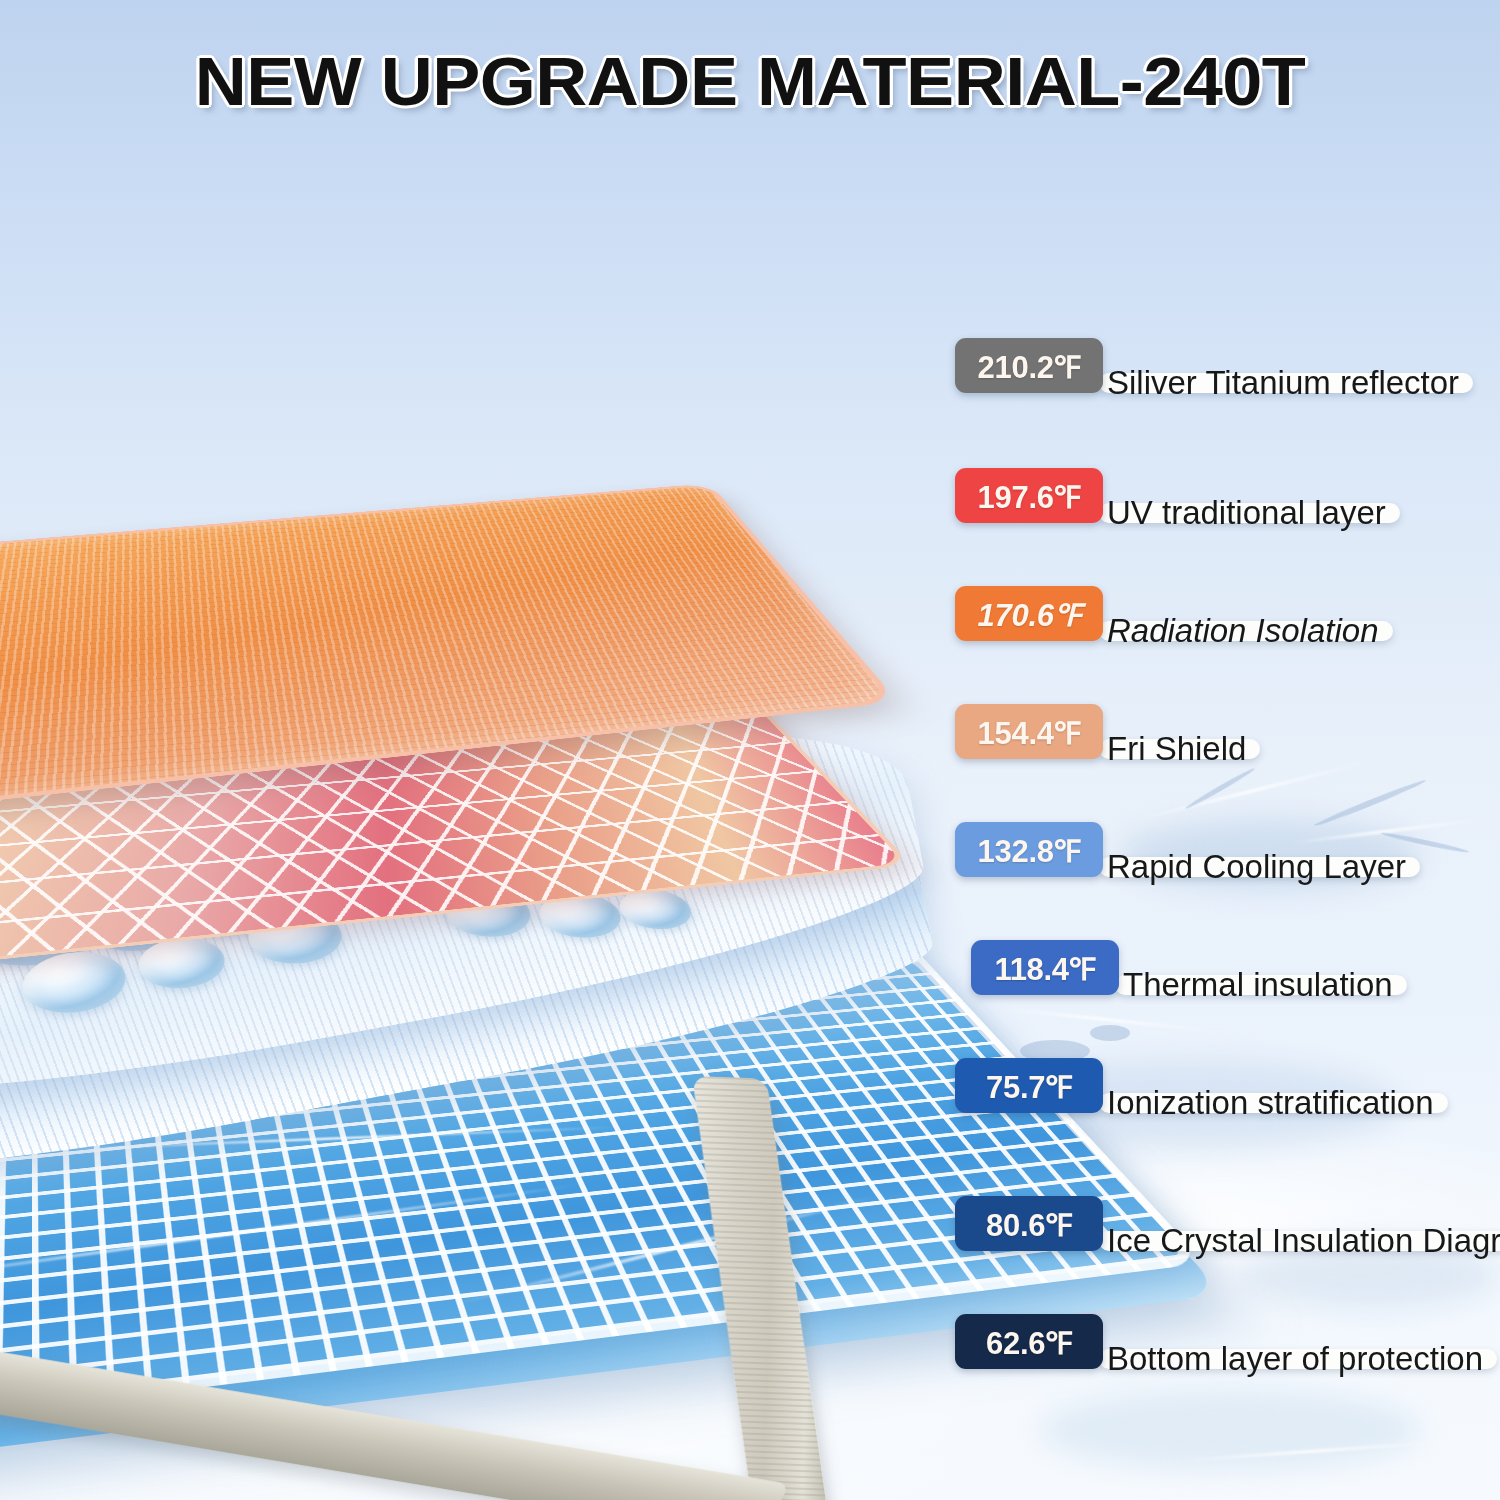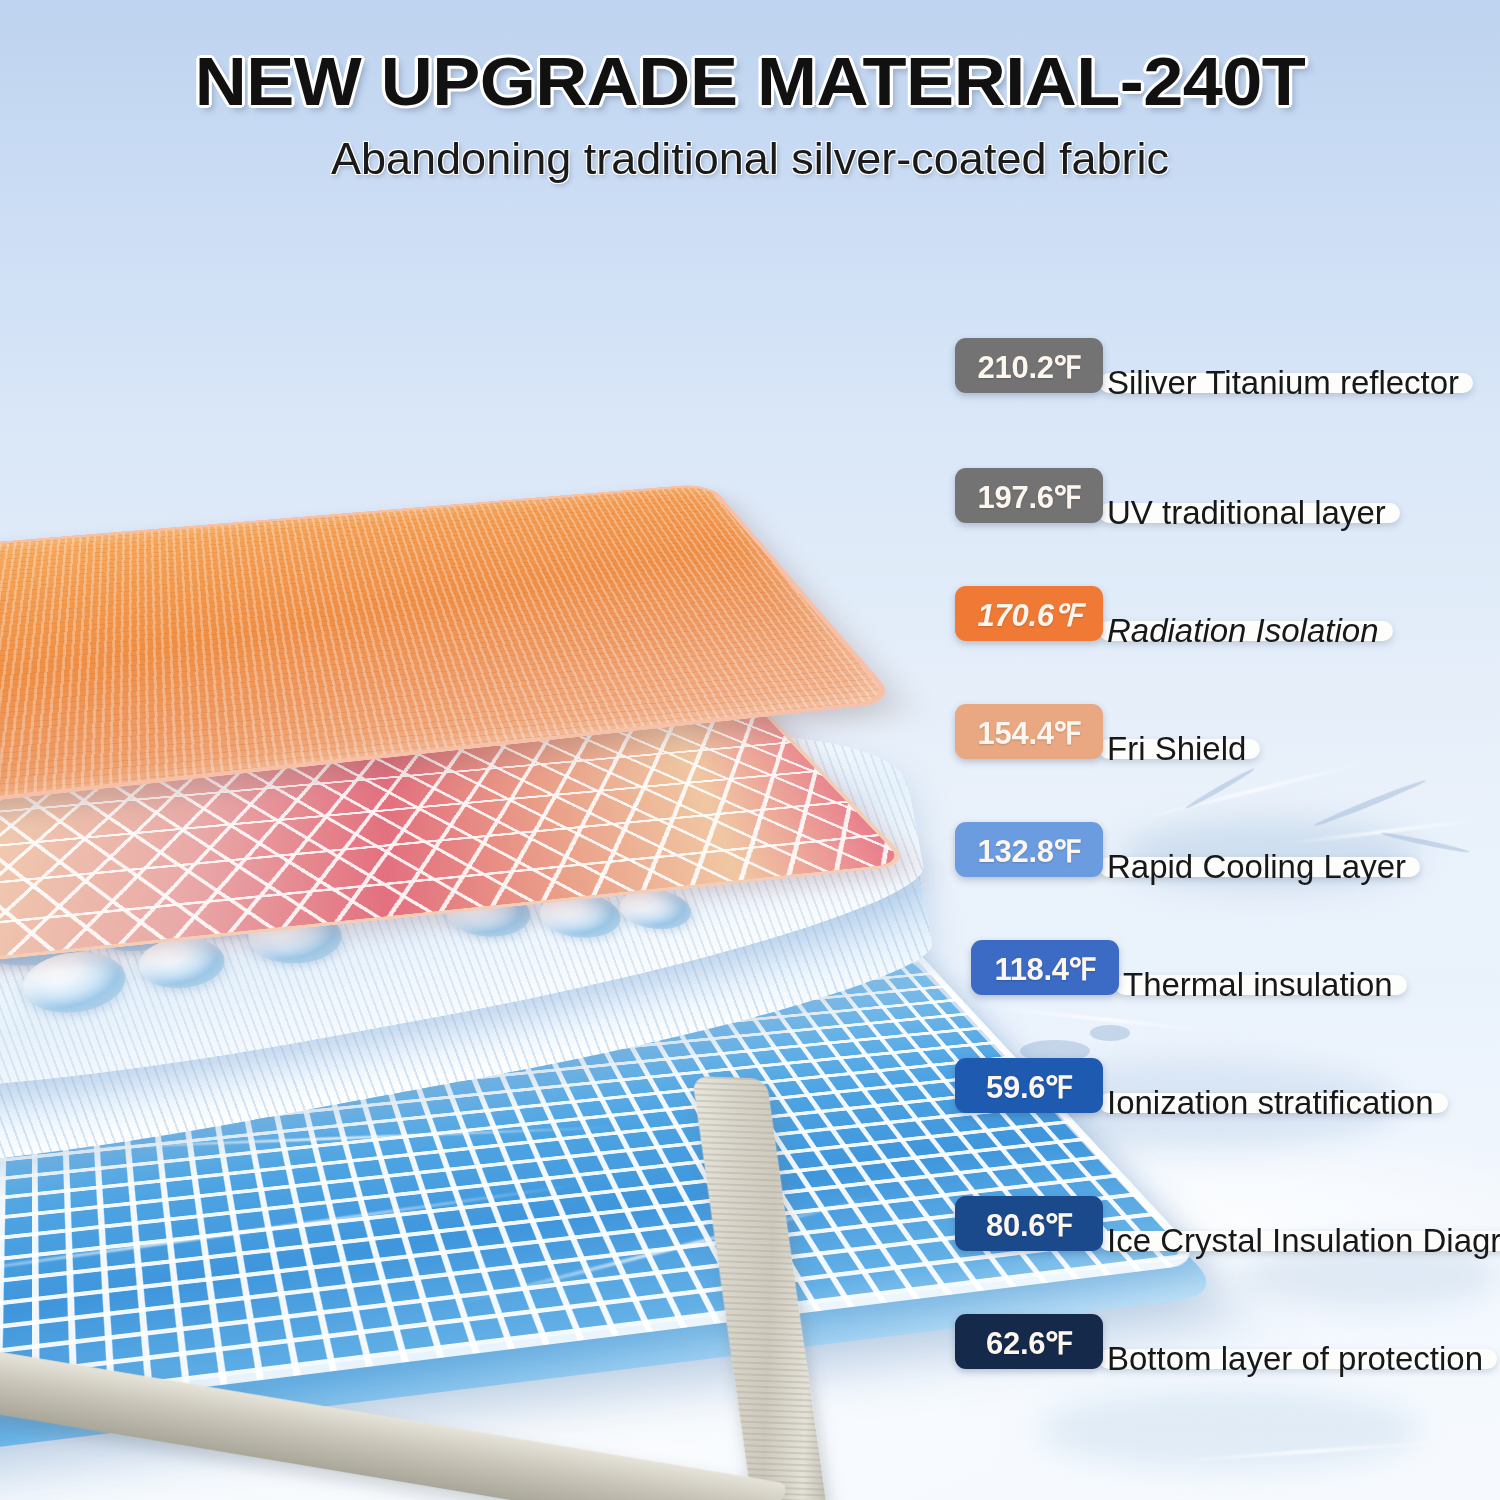--- a/index.html
+++ b/index.html
@@ -232,50 +232,49 @@
 
   <div class="sheet sheet-honey">
     <div class="honey-grid"></div>
   </div>
 
   <div class="sheet sheet-top"></div>
 </div>
 
 <div class="head-wrap">
   <div class="title">NEW UPGRADE MATERIAL-240T</div>
-  <div class="subtitle">Abandoning traditional silver-coated fabric</div>
 </div>
 
 <div class="labels">
     <div class="lrow" style="top: 18px;">
       <div class="badge" style="background: #737373;">210.2℉</div>
       <div class="ltext">Siliver Titanium reflector</div>
     </div>
     <div class="lrow" style="top: 148px;">
-      <div class="badge" style="background: #737373;">197.6℉</div>
+      <div class="badge" style="background: #ef4444;">197.6℉</div>
       <div class="ltext">UV traditional layer</div>
     </div>
     <div class="lrow" style="top: 266px; font-style: italic;">
       <div class="badge" style="background: rgb(240, 122, 53);">170.6℉</div>
       <div class="ltext">Radiation Isolation</div>
     </div>
     <div class="lrow" style="top: 384px;">
       <div class="badge" style="background: rgb(233, 167, 130);">154.4℉</div>
       <div class="ltext">Fri Shield</div>
     </div>
     <div class="lrow" style="top: 502px;">
       <div class="badge" style="background: rgb(108, 156, 224);">132.8℉</div>
       <div class="ltext">Rapid Cooling Layer</div>
     </div>
     <div class="lrow" style="top: 620px; padding-left: 16px;">
       <div class="badge" style="background: rgb(59, 107, 196);">118.4℉</div>
       <div class="ltext">Thermal insulation</div>
     </div>
     <div class="lrow" style="top: 738px;">
-      <div class="badge" style="background: rgb(30, 91, 176);">59.6℉</div>
+      <div class="badge" style="background: rgb(30, 91, 176);">75.7℉</div>
       <div class="ltext">Ionization stratification</div>
     </div>
     <div class="lrow" style="top: 876px;">
       <div class="badge" style="background: rgb(27, 74, 140);">80.6℉</div>
       <div class="ltext">Ice Crystal Insulation Diagram</div>
     </div>
     <div class="lrow" style="top: 994px; border-radius: 7px;">
       <div class="badge" style="background: rgb(21, 42, 74);">62.6℉</div>
       <div class="ltext">Bottom layer of protection</div>
     </div>

